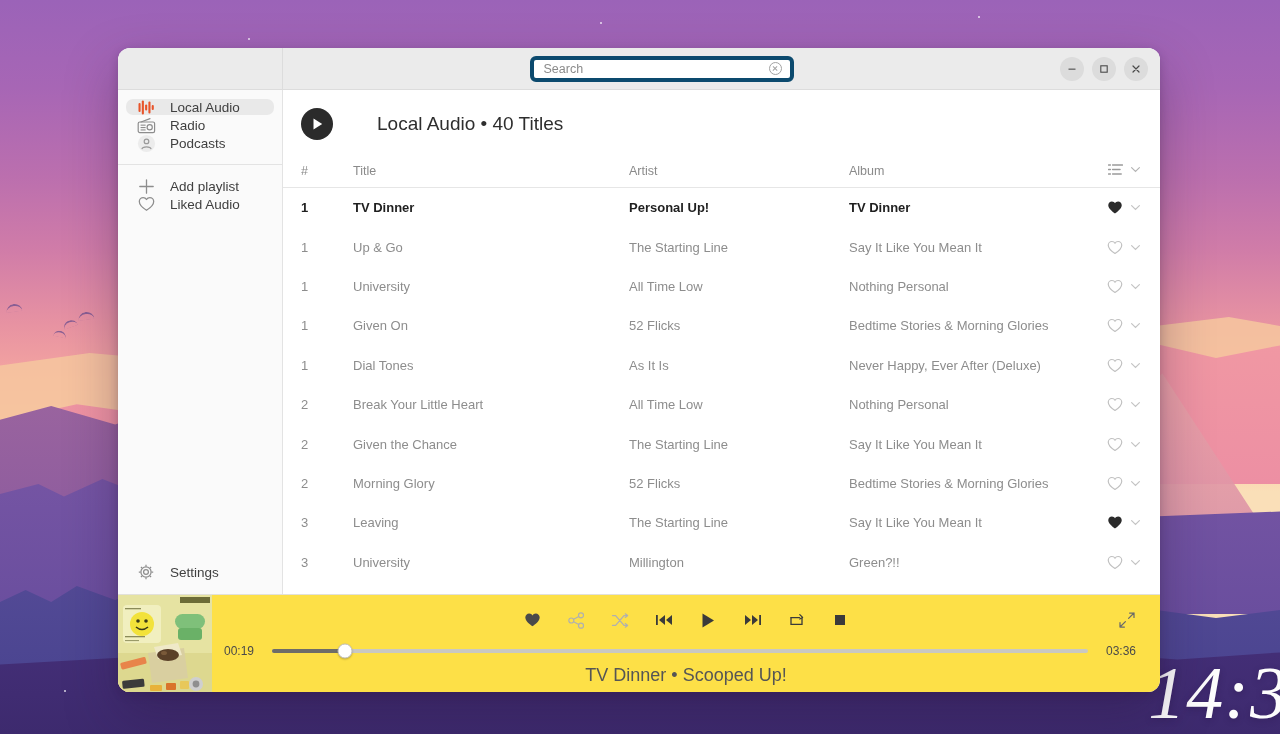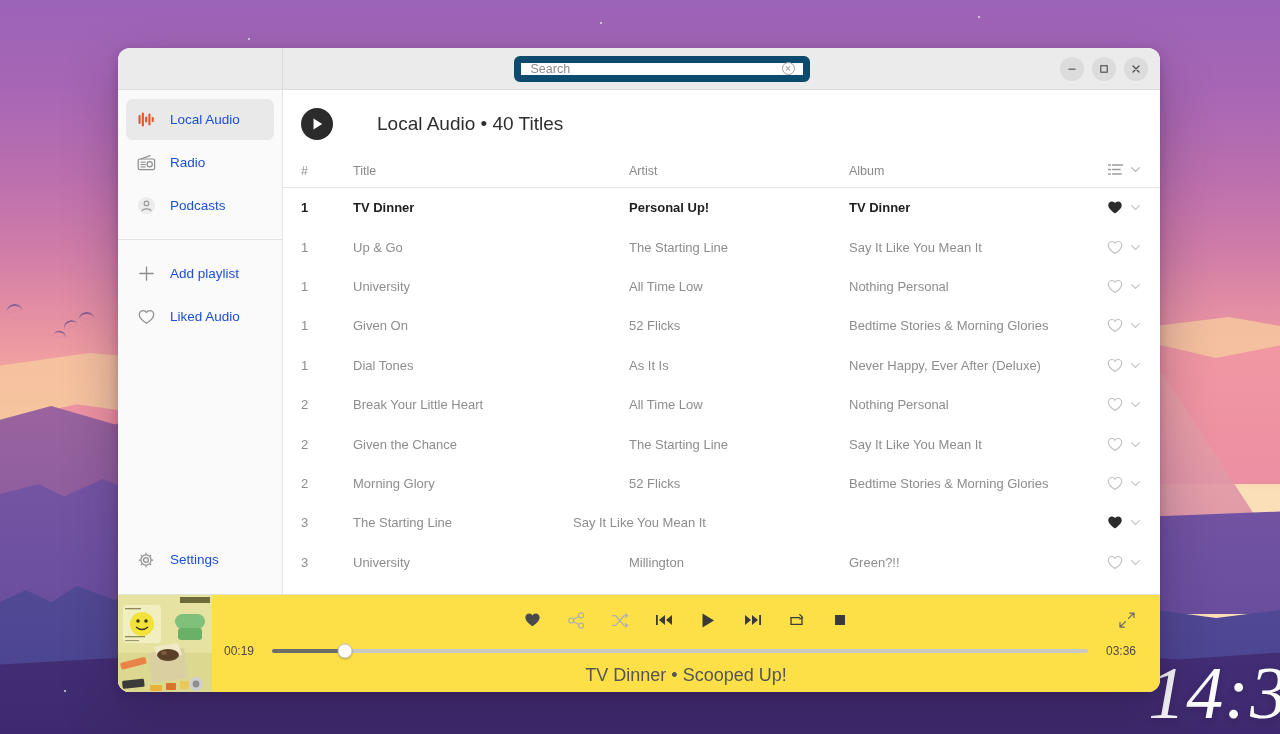--- a/index.html
+++ b/index.html
@@ -120,23 +120,23 @@
     height: 42px; flex: 0 0 42px;
     background: #ebebeb;
     border-bottom: 1px solid #dcdcdc;
     display: flex; align-items: center;
     position: relative;
   }
   #hb-left { width: 165px; flex: 0 0 165px; height: 100%; border-right: 1px solid #dcdcdc; }
   #hb-right { flex: 1; height: 100%; display: flex; align-items: center; justify-content: center; position: relative; }
 
   #search-wrap {
-    width: 296px; height: 26px;
+    width: 264px; height: 26px;
     background: #fff;
-    border: 7px solid #0c4a6e;
+    border: 4px solid #0c4a6e;
     border-radius: 6px;
     display: flex; align-items: center;
     padding: 0 8px 0 10px;
     position: relative;
     left: -60px;
   }
   #search-input {
     flex: 1; border: none; outline: none;
     font-family: "Liberation Sans", sans-serif;
     font-size: 12.5px; color: #2b2b2b;
@@ -174,25 +174,25 @@
   
   #sidebar {
     width: 165px; flex: 0 0 165px;
     background: #fafafa;
     border-right: 1px solid #e3e3e3;
     display: flex; flex-direction: column;
     padding-top: 8px;
   }
   .nav-item {
     display: flex; align-items: center;
-    height: 41px; margin: 1px 8px;
+    height: 16px; margin: 1px 8px;
     padding: 8px 10px;
     border-radius: 7px;
     cursor: pointer;
-    color: #1d4ed8;
+    color: #404040;
     font-size: 13.5px;
   }
   .nav-item.active { background: #e9e9e9; }
   .nav-ico {
     width: 20px; height: 20px; flex: 0 0 20px;
     margin-right: 14px;
     display: flex; align-items: center; justify-content: center;
   }
   .nav-sep {
     height: 1px; background: #e3e3e3;
@@ -609,20 +609,21 @@
               </span>
               <span class="chev-btn">
                 <svg width="13" height="13" viewBox="0 0 13 13">
                   <path d="M2.6 4.6 L6.5 8.4 L10.4 4.6" fill="none" stroke="#c4c4c4" stroke-width="1.2" stroke-linecap="round"></path>
                 </svg>
               </span>
             </div>
           </div>
           <div class="track-row">
             <div class="col-num">3</div>
+            <div class="col-title">Leaving</div>
             <div class="col-artist">The Starting Line</div>
             <div class="col-album">Say It Like You Mean It</div>
             <div class="col-act">
               <span class="heart-btn">
                 <svg width="16" height="15" viewBox="0 0 17 16">
                   <path d="M8.5 14.3 C8.5 14.3 1.3 9.9 1.3 5.6 C1.3 3.3 3.1 1.6 5.2 1.6 C6.7 1.6 7.9 2.4 8.5 3.5 C9.1 2.4 10.3 1.6 11.8 1.6 C13.9 1.6 15.7 3.3 15.7 5.6 C15.7 9.9 8.5 14.3 8.5 14.3 Z" fill="#2b2b2b"></path>
                 </svg>
               </span>
               <span class="chev-btn">
                 <svg width="13" height="13" viewBox="0 0 13 13">

